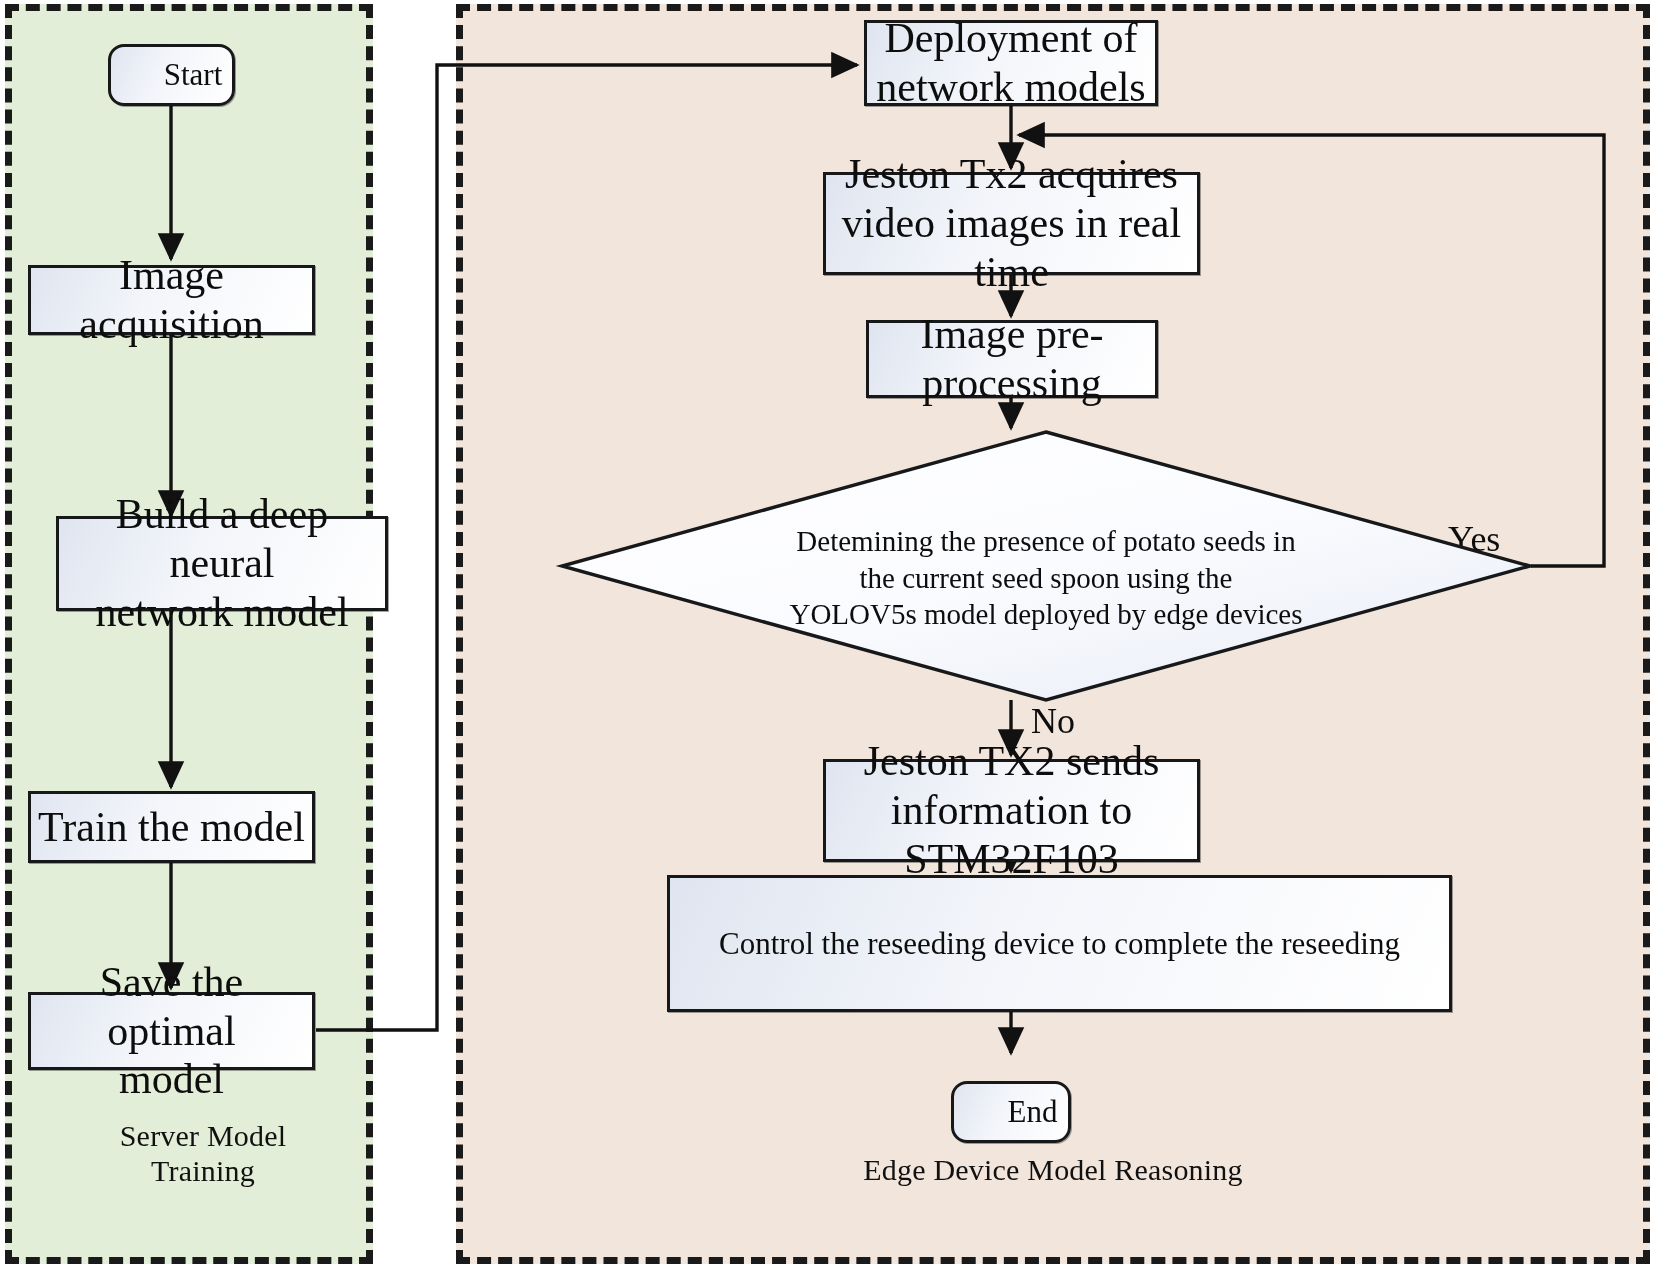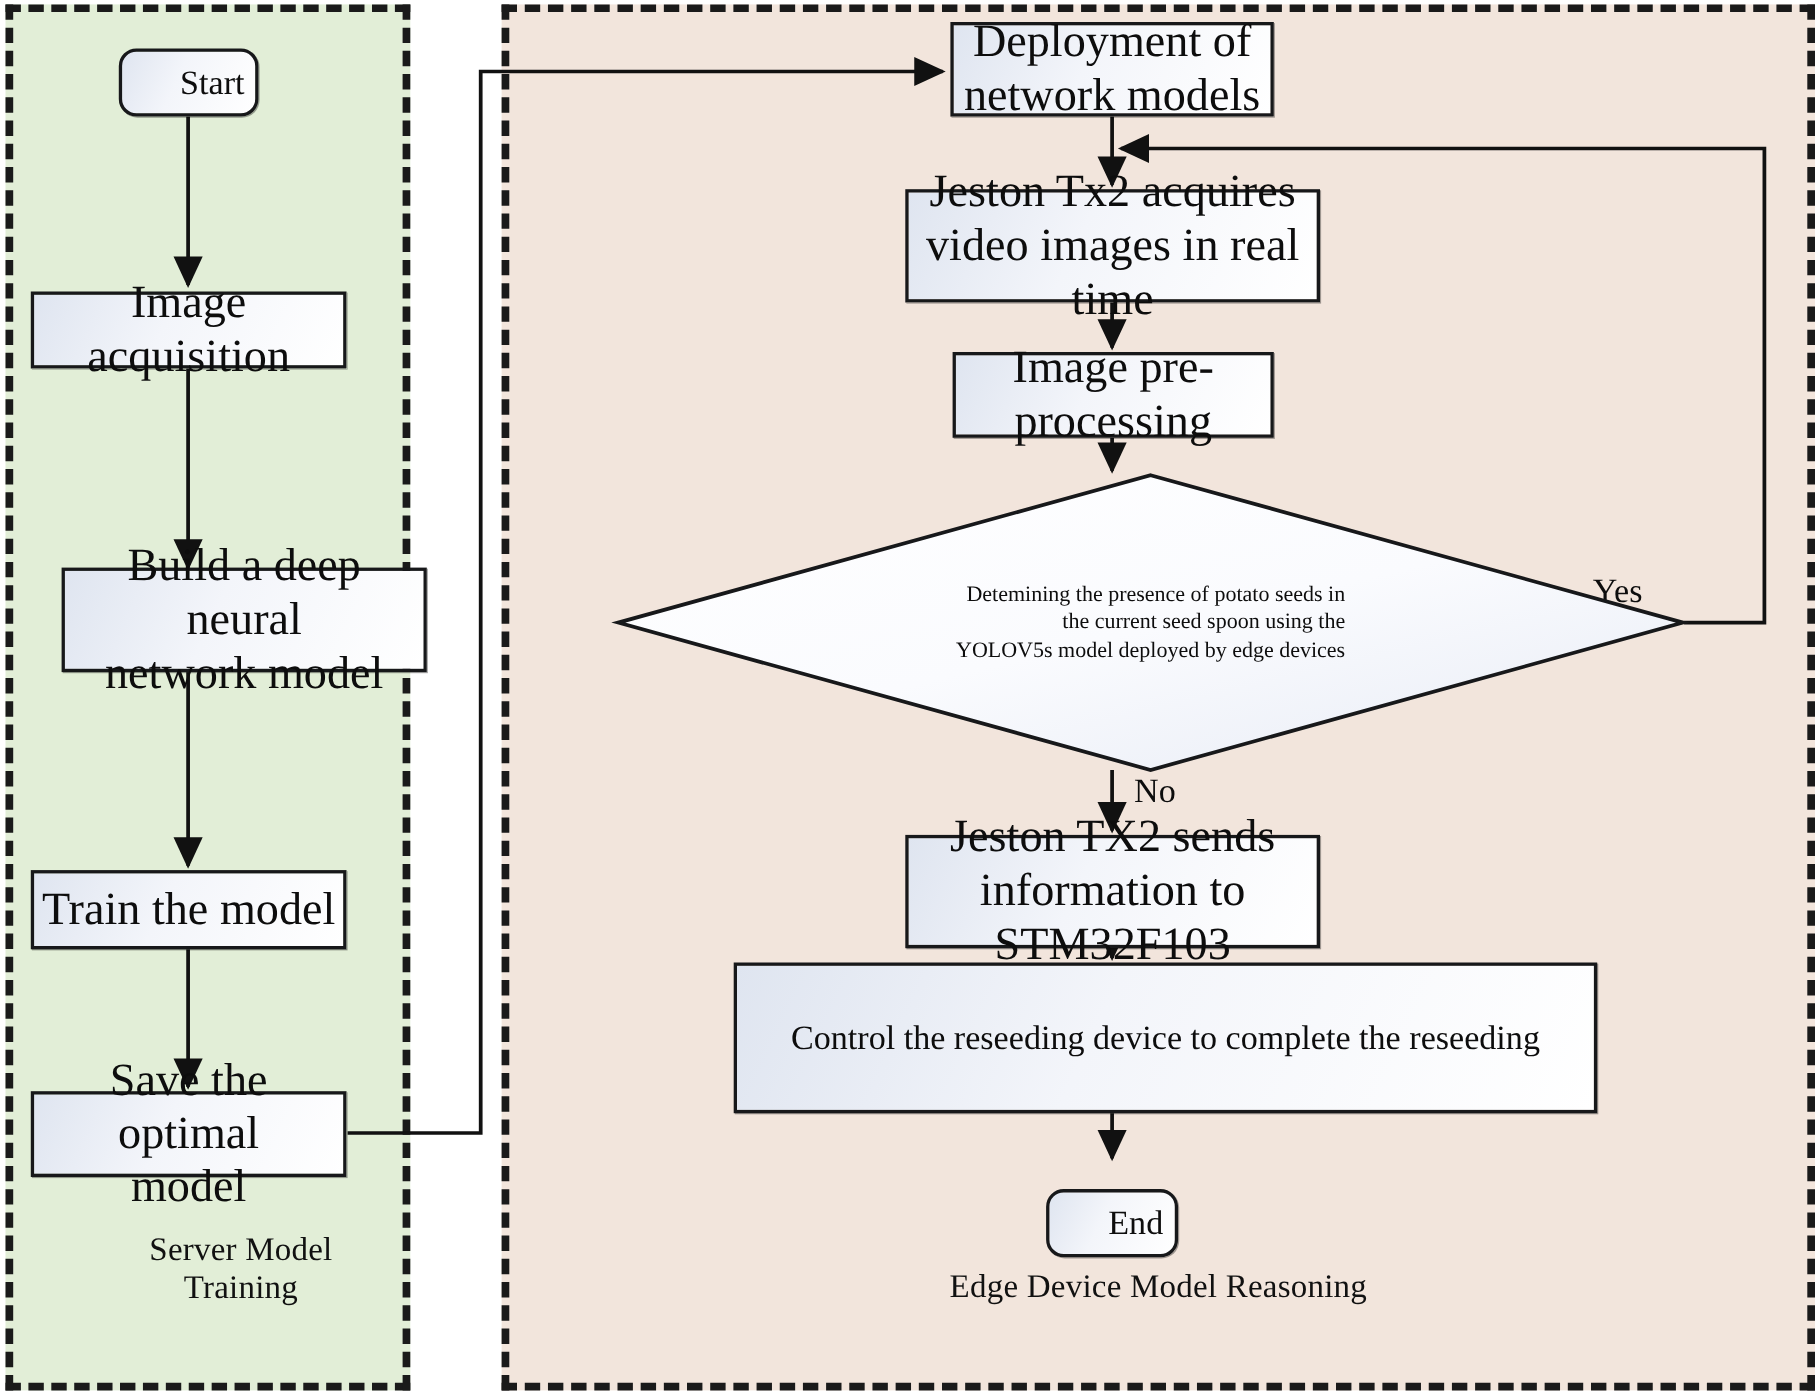--- a/index.html
+++ b/index.html
@@ -16,51 +16,51 @@
   #edge-panel{
     left:456px;top:4px;width:1194px;height:1260px;
     background:#f2e5dc;
     border:7px dashed #1a1a1a;
   }
   .panel-caption{
     position:absolute;text-align:center;color:#111;
     font-size:30px;line-height:1.17;letter-spacing:.2px;
     white-space:pre-line;
   }
-  #server-caption{left:5px;top:1118px;width:396px;padding-left:16px;}
+  #server-caption{left:5px;top:1118px;width:396px;}
   #edge-caption{left:456px;top:1152px;width:1194px;}
 
   
   .node{
     position:absolute;box-sizing:border-box;
     display:flex;align-items:center;justify-content:center;
     text-align:center;color:#0d0d0d;
     background:linear-gradient(115deg,#dfe5f0 0%,#f3f5fa 42%,#ffffff 100%);
     border:3px solid #17181a;
     font-size:42px;line-height:1.16;
     white-space:pre-line;
     box-shadow:1px 1px 0 rgba(0,0,0,.35);
   }
   .node.term{border-radius:16px;font-size:31px;padding-left:43px;}
   .node.wide{font-size:31px;}
 
   
   .diamond-wrap{position:absolute;}
   .diamond-wrap svg{display:block;overflow:visible;}
   .diamond-label{
-    position:absolute;left:0;top:0;width:100%;height:100%;
+    position:absolute;left:0;top:12px;width:100%;height:100%;
     display:flex;align-items:center;justify-content:center;
-    text-align:right;color:#0d0d0d;font-size:20px;line-height:1.27;
+    text-align:center;color:#0d0d0d;font-size:29px;line-height:1.27;
     white-space:pre-line;pointer-events:none;
   }
 
   
   .edges{position:absolute;left:0;top:0;width:1654px;height:1268px;pointer-events:none;}
   .edge-label{
-    position:absolute;color:#0d0d0d;font-size:31px;line-height:1;
+    position:absolute;color:#0d0d0d;font-size:36px;line-height:1;
   }
 </style>
 </head>
 <body>
 
 <div id="canvas">
 
   <div class="panel" id="server-panel"></div>
   <div class="panel-caption" id="server-caption">Server Model
 Training</div>

